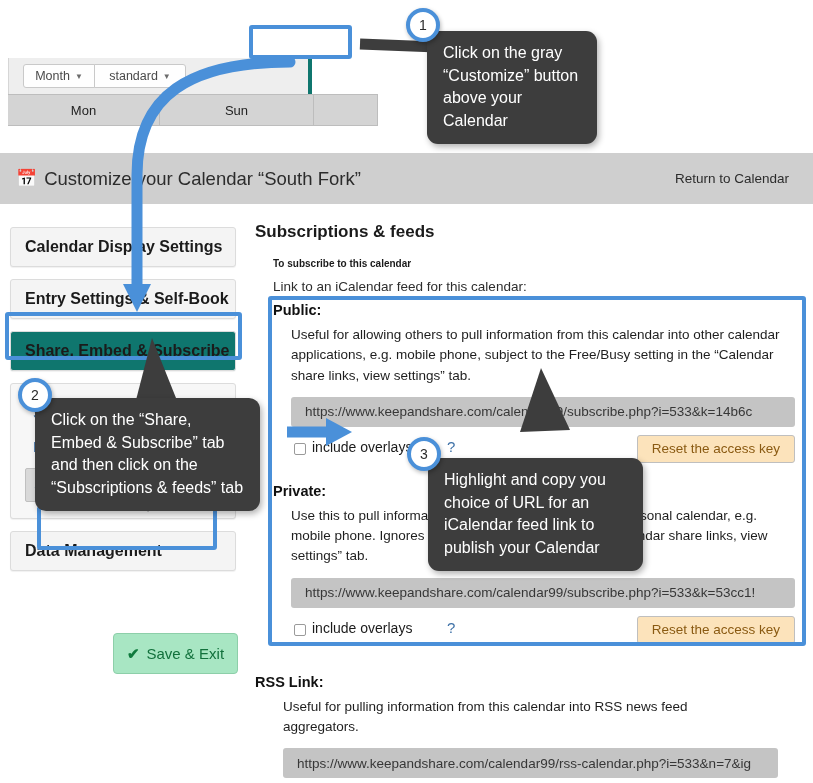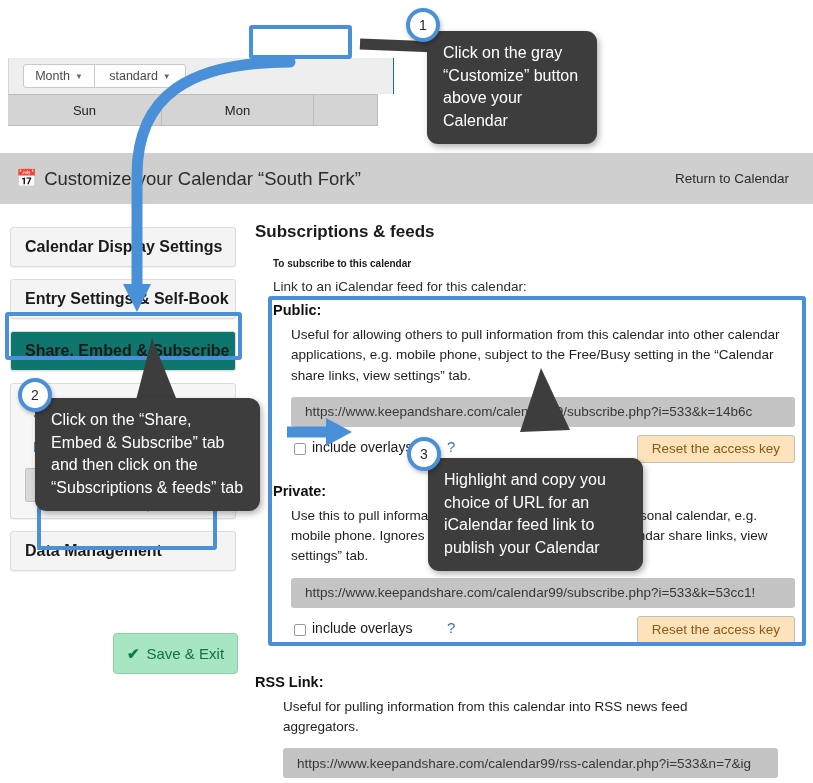--- a/index.html
+++ b/index.html
@@ -25,22 +25,22 @@
     height: 24px; background: #fcfcfc; border: 1px solid #c6c6c6;
     border-radius: 3px; font-size: 12.5px; color: #2d2d2d;
     display: flex; align-items: center; padding: 0 8px; gap: 4px;
     white-space: nowrap; line-height: 1;
   }
   .tb-btn.share { position: absolute; left: 188px; top: 3px; width: 74px; }
   .tb-btn.customize { position: absolute; left: 252px; top: 3px; }
   .mini-ico { font-size: 11px; color: #3a3a3a; }
 
   .cal-ctlbar {
-    position: absolute; left: 0; top: 30px; width: 386px; height: 36px;
-    background: #eeeeee; border-left: 1px solid #d6d6d6; border-right: 1px solid #0f766e;
+    position: absolute; left: 0; top: 30px; width: 304px; height: 36px;
+    background: #eeeeee; border-left: 1px solid #d6d6d6; border-right: 4px solid #0f766e;
   }
   .sel {
     position: absolute; top: 6px; height: 24px; background: #fefefe;
     border: 1px solid #c9c9c9; font-size: 12.5px; color: #4a4a4a;
     display: flex; align-items: center; justify-content: center; gap: 5px;
   }
   .sel.a { left: 14px; width: 72px; border-radius: 3px 0 0 3px; }
   .sel.b { left: 85px; width: 92px; border-radius: 0 3px 3px 0; }
   .caret { font-size: 8px; color: #6b6b6b; }
 
@@ -159,22 +159,22 @@
         <span>Month</span>
         <span class="caret">▼</span>
       </div>
       <div class="sel b">
         <span>standard</span>
         <span class="caret">▼</span>
       </div>
     </div>
 
     <div class="cal-daybar">
+      <div class="daycell w2">Mon</div>
       <div class="daycell w1">Sun</div>
-      <div class="daycell w2">Mon</div>
       <div class="daycell w3"></div>
     </div>
   </div>
 
   <div class="page-header">
     <div class="ph-title">
       <span class="ph-cal-ico">📅</span>
       <span>Customize your Calendar “South Fork”</span>
     </div>
     <div class="ph-return">Return to Calendar</div>

